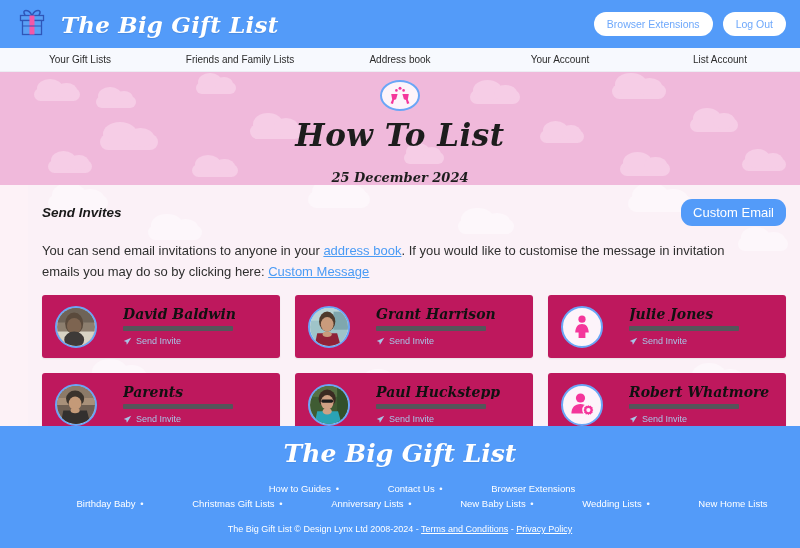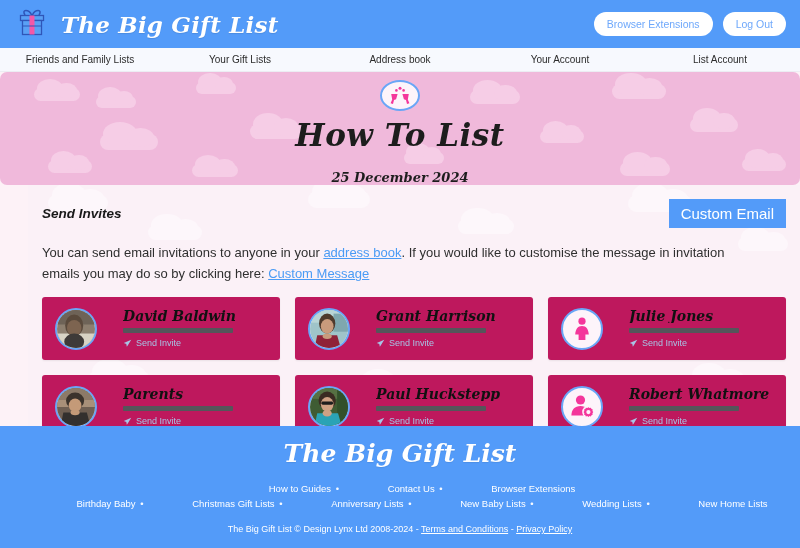--- a/index.html
+++ b/index.html
@@ -36,21 +36,21 @@
     border-bottom: 1px solid #ecedf3;
   }
   .nav-item {
     flex: 1; text-align: center; font-size: 10px; color: #2c2c2c;
     cursor: pointer; line-height: 24px; white-space: nowrap;
   }
 
   
   .banner {
     position: relative; height: 113px; background: #f0b9db; overflow: hidden;
-    display: flex; flex-direction: column; align-items: center; justify-content: flex-start; border-radius: 7px;
+    display: flex; flex-direction: column; align-items: center; justify-content: flex-start;
   }
   .cloudlayer { position: absolute; inset: 0; pointer-events: none; }
   .cloud { position: absolute; background: #f6cde6; border-radius: 40px; }
   .cloud::before, .cloud::after {
     content: ""; position: absolute; background: #f6cde6; border-radius: 50%;
   }
   .cloud::before { width: 58%; height: 150%; left: 6%; bottom: 22%; }
   .cloud::after  { width: 46%; height: 118%; right: 7%; bottom: 20%; }
 
   .banner-icon-wrap {
@@ -82,21 +82,21 @@
   .section-head {
     position: relative; z-index: 2; display: flex; align-items: center;
     padding-top: 14px;
   }
   .section-title {
     font-size: 13.5px; font-weight: 700; font-style: italic; color: #181818;
     font-family: "Liberation Sans", sans-serif;
   }
   .custom-email-btn {
     margin-left: auto; background: #539bf9; color: #ffffff; border: none;
-    border-radius: 0; font-size: 15px; padding: 6px 12px; cursor: pointer;
+    border-radius: 11px; font-size: 13px; padding: 6px 12px; cursor: pointer;
     font-family: "Liberation Sans", sans-serif;
     text-align: right;
   }
   .blurb {
     position: relative; z-index: 2; margin-top: 14px;
     font-size: 13px; line-height: 1.62; color: #2f2f2f; max-width: 700px;
   }
   .blurb a { color: #4a9bf5; text-decoration: underline; cursor: pointer; }
 
   .cards-grid {
@@ -168,22 +168,22 @@
       </span>
       <span class="brand-title">The Big Gift List</span>
     </div>
     <div class="topbar-actions">
       <button class="pill-btn">Browser Extensions</button>
       <button class="pill-btn">Log Out</button>
     </div>
   </div>
 
   <div class="navbar">
+    <div class="nav-item">Your Gift Lists</div>
     <div class="nav-item">Friends and Family Lists</div>
-    <div class="nav-item">Your Gift Lists</div>
     <div class="nav-item">Address book</div>
     <div class="nav-item">Your Account</div>
     <div class="nav-item">List Account</div>
   </div>
 
   <div class="banner">
     <div class="cloudlayer">
       <div class="cloud" style="left:34px;  top:16px;  width:46px; height:13px;"></div>
       <div class="cloud" style="left:96px;  top:24px;  width:40px; height:12px;"></div>
       <div class="cloud" style="left:100px; top:62px;  width:58px; height:16px;"></div>

